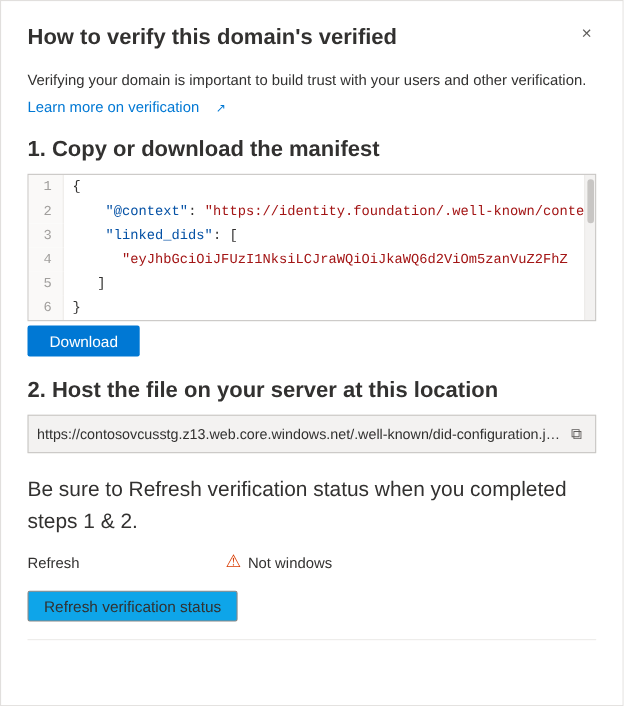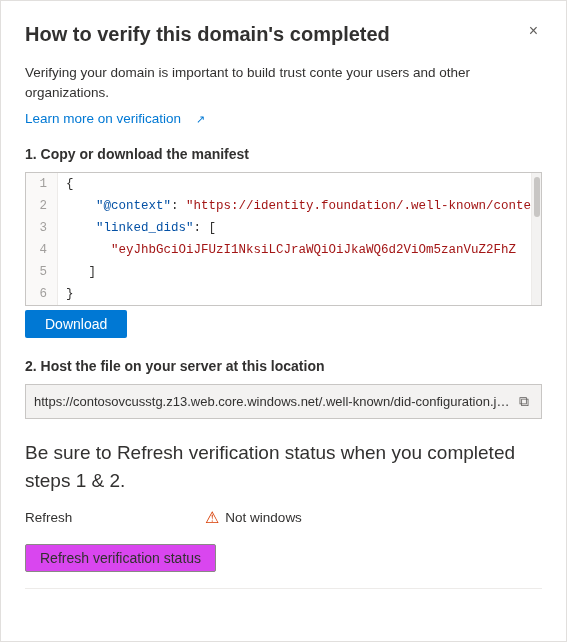--- a/index.html
+++ b/index.html
@@ -53,21 +53,21 @@
       font-size: 13.5px;
       display: inline-flex;
       align-items: flex-end;
       gap: 15px;
     }
     .external-icon {
       font-size: 11px;
       color: #0078d4;
     }
     .section-title {
-      font-size: 14px;
+      font-size: 20px;
       font-weight: 600;
       color: #323130;
       margin-bottom: 10px;
     }
     .section {
       margin-top: 20px;
     }
     
     .code-container {
       border: 1px solid #c8c6c4;
@@ -197,45 +197,45 @@
     .warning-icon {
       color: #d83b01;
       font-size: 16px;
       line-height: 1;
     }
     .status-text {
       font-size: 13.5px;
       color: #323130;
     }
     .refresh-btn {
-      background: #d946ef;
+      background: #0ea5e9;
       color: #323130;
       border: 1px solid #8a8886;
       padding: 5px 14px;
       font-size: 14px;
       cursor: pointer;
       font-family: 'Segoe UI', Arial, sans-serif;
       border-radius: 2px;
     }
     .divider {
       border: none;
       border-top: 1px solid #edebe9;
       margin-top: 16px;
     }
   </style>
 </head>
 <body>
 
 <div class="dialog">
   <div class="dialog-header">
-    <h1 class="dialog-title">How to verify this domain's completed</h1>
+    <h1 class="dialog-title">How to verify this domain's verified</h1>
     <button class="close-btn">×</button>
   </div>
 
-  <p class="intro-text">Verifying your domain is important to build trust conte your users and other organizations.</p>
+  <p class="intro-text">Verifying your domain is important to build trust with your users and other verification.</p>
   <a href="#" class="learn-more-link">
     <span>Learn more on verification</span>
     <span class="external-icon">↗</span>
   </a>
 
   
   <div class="section">
     <div class="section-title">1. Copy or download the manifest</div>
     <div class="code-container" style="position:relative;">
       <div class="code-scroll">

